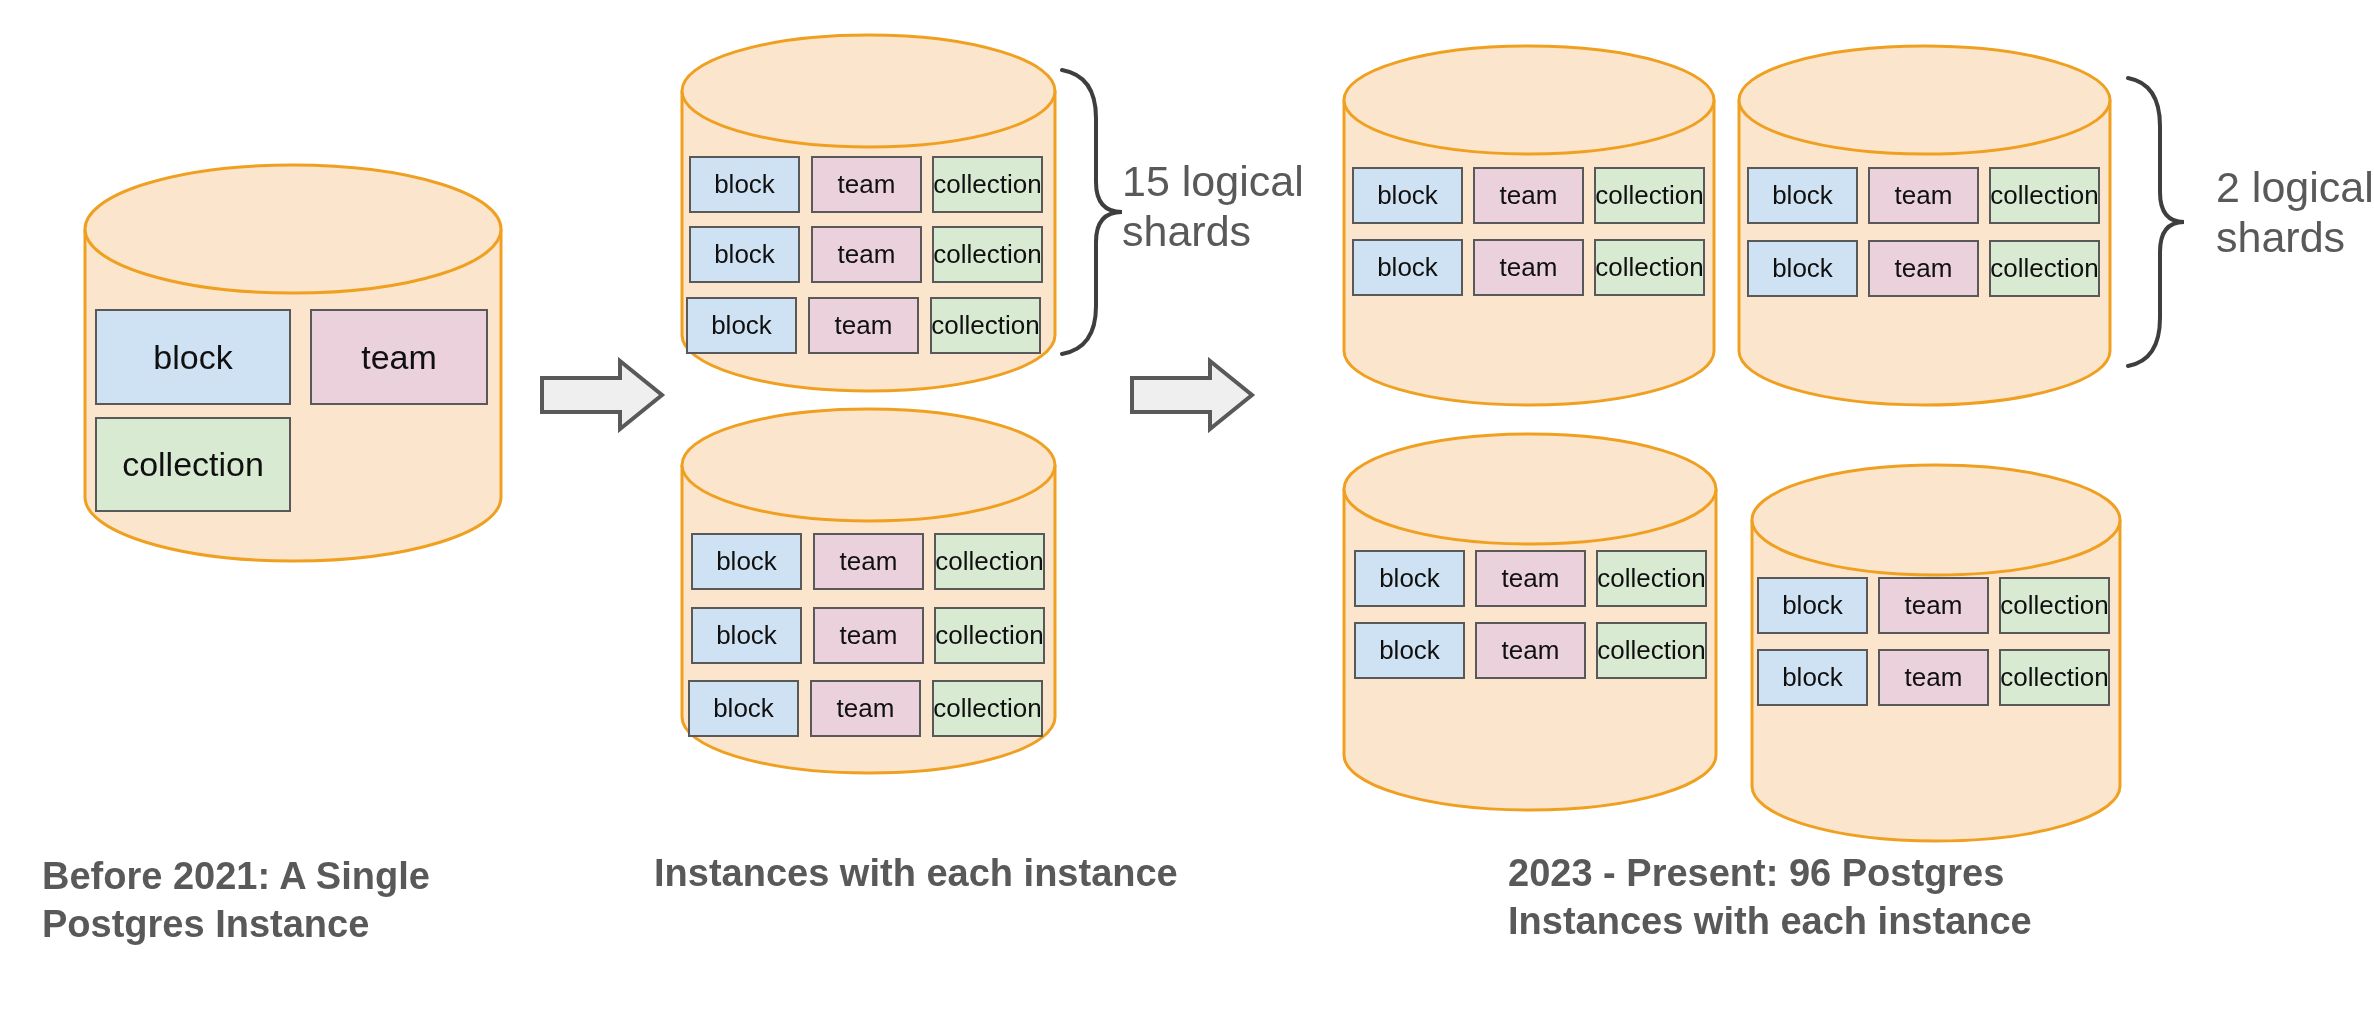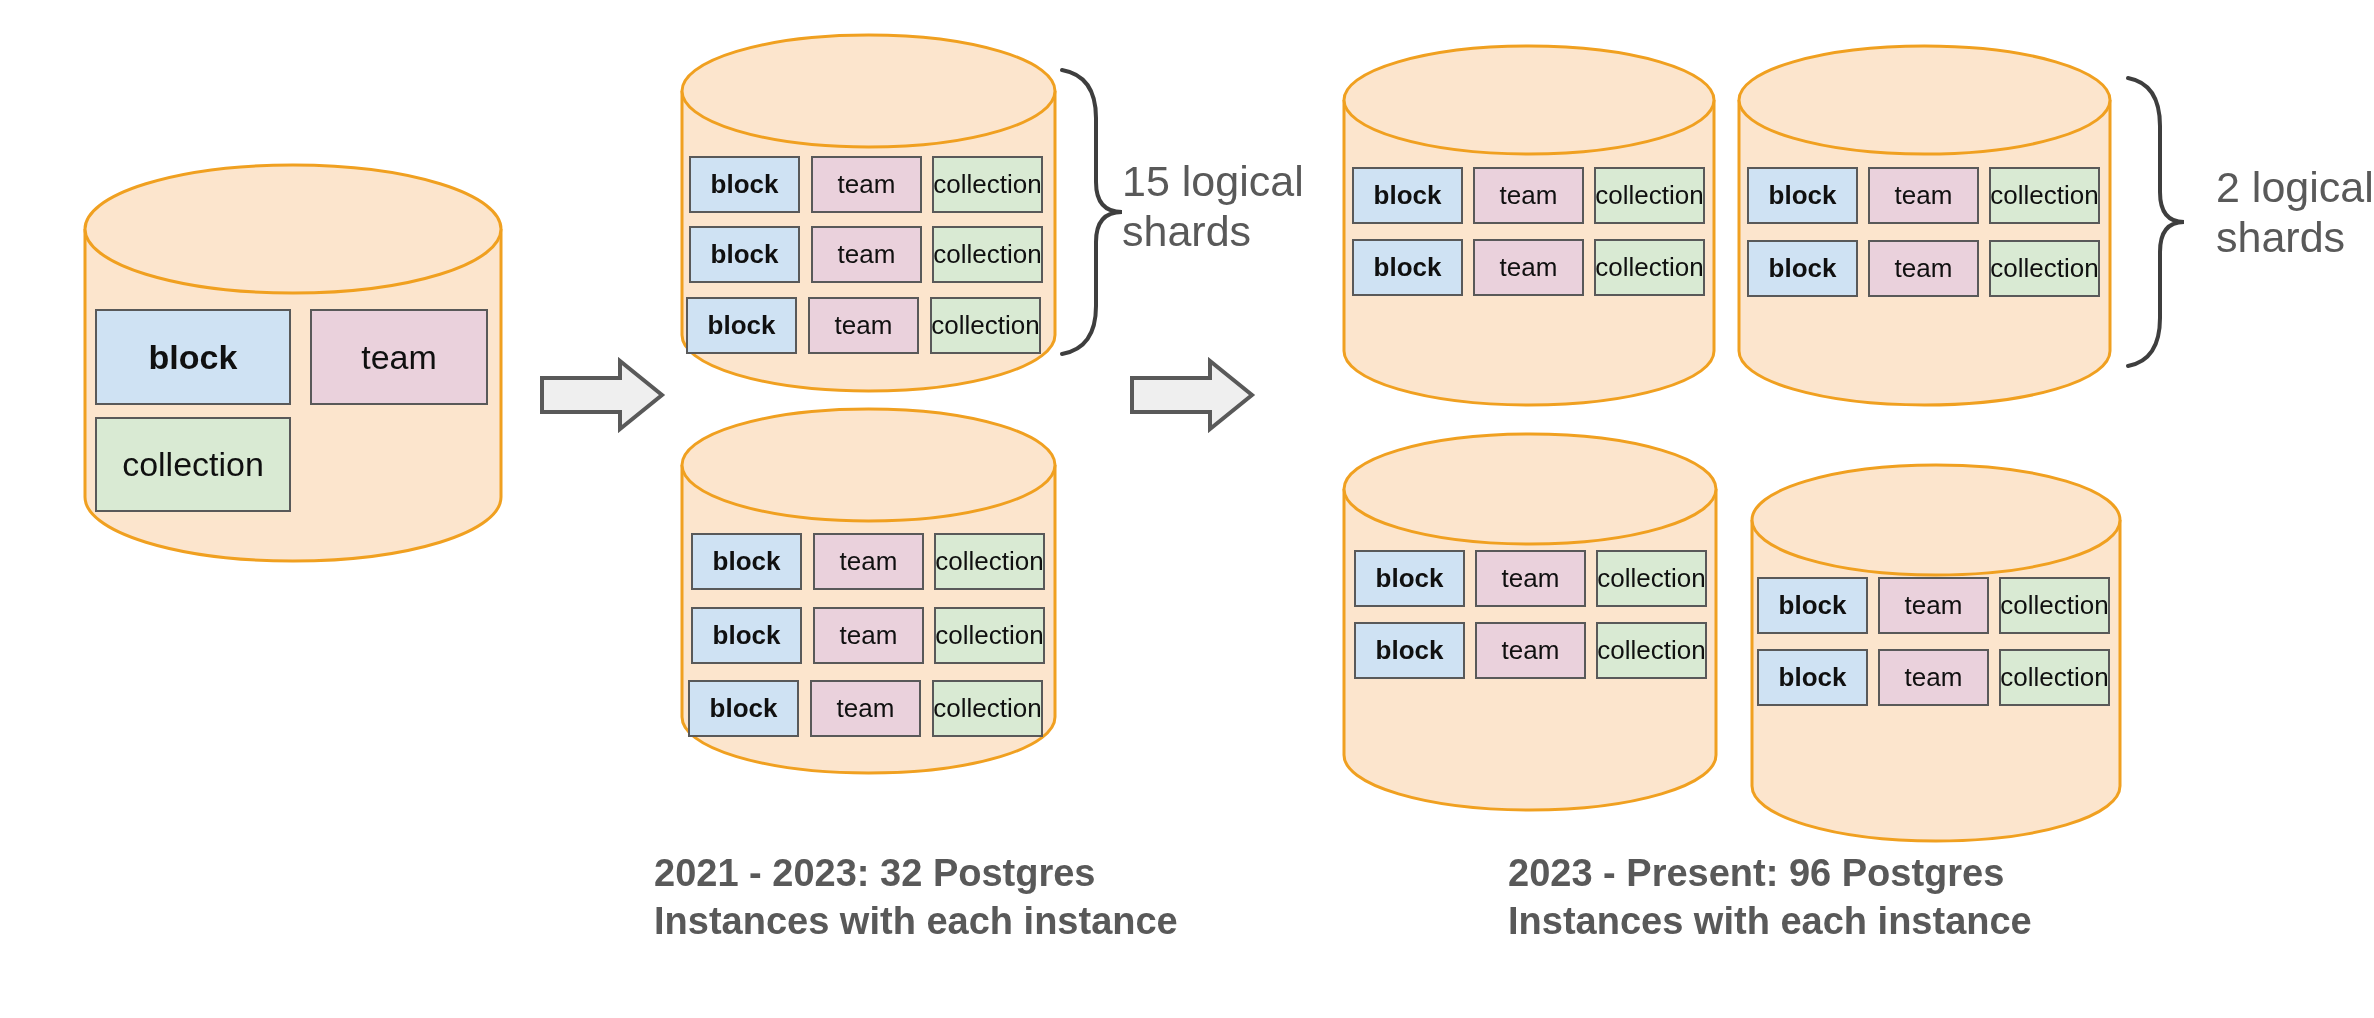--- a/index.html
+++ b/index.html
@@ -17,21 +17,21 @@
   html,body{margin:0;padding:0;background:#fff;}
   .canvas{
     position:relative;width:2374px;height:1018px;background:#fff;
     font-family:"Liberation Sans",sans-serif;overflow:hidden;
   }
   .cyl{position:absolute;}
   .tbox{
     position:absolute;box-sizing:border-box;border:2px solid var(--box-stroke);
     display:flex;align-items:center;justify-content:center;color:#101010;
   }
-  .fill-block{background:var(--blue);font-weight:bold;}
+  .fill-block{background:var(--blue);}
   .fill-team{background:var(--pink);}
   .fill-collection{background:var(--green);}
   .sm{width:111px;height:57px;font-size:26px;}
   .caption{
     position:absolute;color:var(--caption);font-weight:700;
     font-size:38px;line-height:48px;white-space:nowrap;
   }
   .shard-label{
     position:absolute;color:var(--caption);font-size:43px;line-height:50px;white-space:nowrap;
   }
@@ -43,20 +43,24 @@
 <div class="canvas">
 
   <svg class="cyl" style="left:83px;top:163px" width="420" height="400" viewBox="0 0 420 400">
     <path d="M2,66 L2,334 A208,64 0 0 0 418,334 L418,66" fill="var(--cyl-fill)" stroke="var(--cyl-stroke)" stroke-width="3"></path>
     <ellipse cx="210" cy="66" rx="208" ry="64" fill="var(--cyl-fill)" stroke="var(--cyl-stroke)" stroke-width="3"></ellipse>
   </svg>
   <div class="tbox fill-block" style="left:95px;top:309px;width:196px;height:96px;font-size:34px">block</div>
   <div class="tbox fill-team" style="left:310px;top:309px;width:178px;height:96px;font-size:34px">team</div>
   <div class="tbox fill-collection" style="left:95px;top:417px;width:196px;height:95px;font-size:34px">collection</div>
 
+  <div class="caption" style="left:42px;top:852px">
+    <div>Before 2021: A Single</div>
+    <div>Postgres Instance</div>
+  </div>
 
   <svg class="arrow" style="left:540px;top:357px" width="126" height="76" viewBox="0 0 126 76">
     <polygon points="2,21 80,21 80,4 122,38 80,72 80,55 2,55" fill="var(--arrow-fill)" stroke="var(--arrow-stroke)" stroke-width="4" stroke-linejoin="miter"></polygon>
   </svg>
 
   <svg class="cyl" style="left:680px;top:33px" width="377" height="360" viewBox="0 0 377 360">
     <path d="M2,58 L2,302 A186.5,56 0 0 0 375,302 L375,58" fill="var(--cyl-fill)" stroke="var(--cyl-stroke)" stroke-width="3"></path>
     <ellipse cx="188.5" cy="58" rx="186.5" ry="56" fill="var(--cyl-fill)" stroke="var(--cyl-stroke)" stroke-width="3"></ellipse>
   </svg>
   <div class="tbox fill-block sm" style="left:689px;top:156px">block</div>
@@ -85,21 +89,20 @@
   <div class="tbox fill-team sm" style="left:813px;top:533px">team</div>
   <div class="tbox fill-collection sm" style="left:934px;top:533px">collection</div>
   <div class="tbox fill-block sm" style="left:691px;top:607px">block</div>
   <div class="tbox fill-team sm" style="left:813px;top:607px">team</div>
   <div class="tbox fill-collection sm" style="left:934px;top:607px">collection</div>
   <div class="tbox fill-block sm" style="left:688px;top:680px">block</div>
   <div class="tbox fill-team sm" style="left:810px;top:680px">team</div>
   <div class="tbox fill-collection sm" style="left:932px;top:680px">collection</div>
 
   <div class="caption" style="left:654px;top:849px">
-    <div>2021 - 2023: 32 Postgres</div>
     <div>Instances with each instance</div>
   </div>
 
   <svg class="arrow" style="left:1130px;top:357px" width="126" height="76" viewBox="0 0 126 76">
     <polygon points="2,21 80,21 80,4 122,38 80,72 80,55 2,55" fill="var(--arrow-fill)" stroke="var(--arrow-stroke)" stroke-width="4" stroke-linejoin="miter"></polygon>
   </svg>
 
   <svg class="cyl" style="left:1342px;top:44px" width="374" height="363" viewBox="0 0 374 363">
     <path d="M2,56 L2,307 A185,54 0 0 0 372,307 L372,56" fill="var(--cyl-fill)" stroke="var(--cyl-stroke)" stroke-width="3"></path>
     <ellipse cx="187" cy="56" rx="185" ry="54" fill="var(--cyl-fill)" stroke="var(--cyl-stroke)" stroke-width="3"></ellipse>

